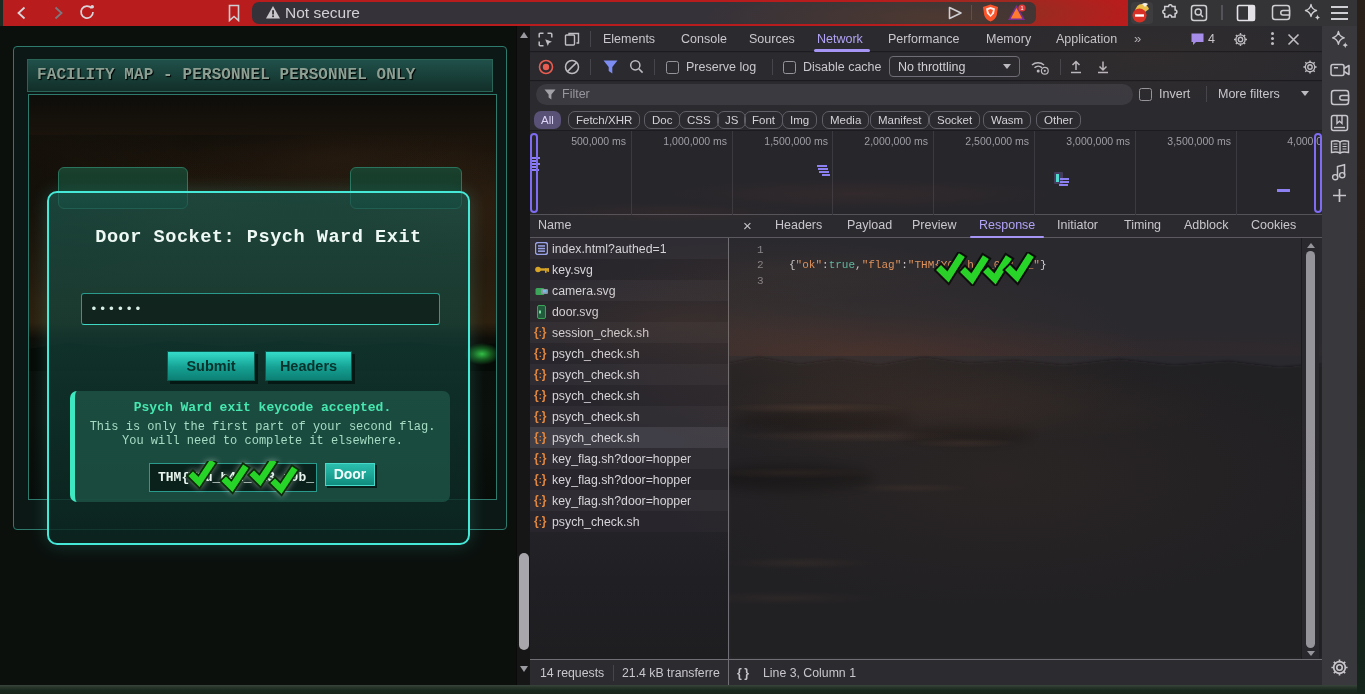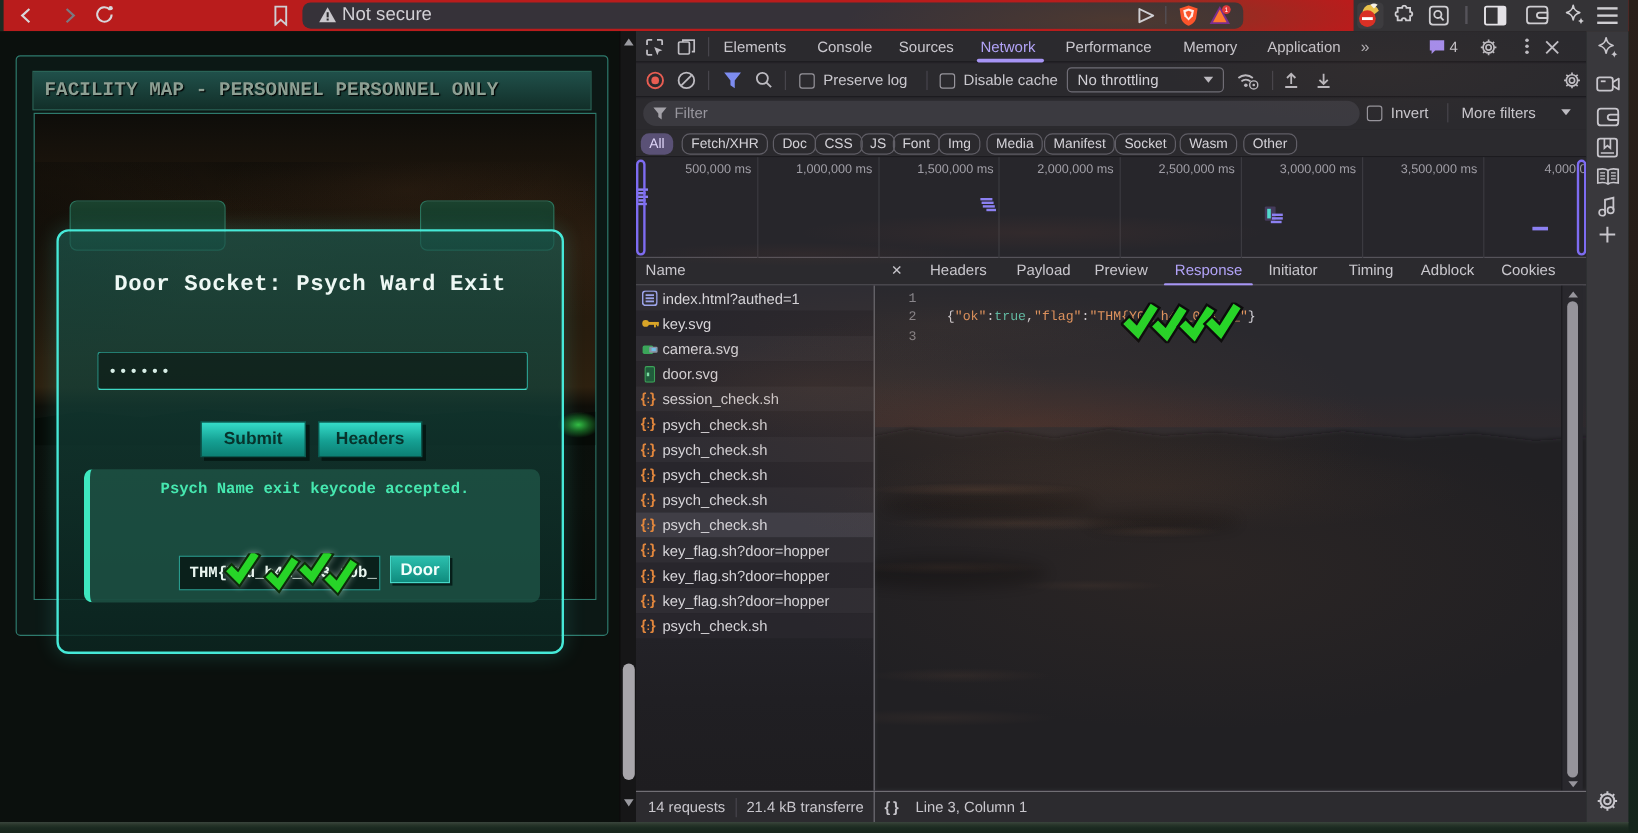--- a/index.html
+++ b/index.html
@@ -130,21 +130,22 @@
   <div class="abs" style="left:47px;top:165px;width:423px;height:354px;border:2px solid #46e9d8;border-radius:10px;background:linear-gradient(180deg, rgba(28,88,78,0.70) 0%, rgba(17,56,49,0.75) 55%, rgba(11,38,33,0.82) 100%);box-shadow:0 0 18px rgba(64,232,214,0.20);"></div>
   <div class="abs" style="left:47px;top:201px;width:423px;text-align:center;font-family:'Liberation Mono',monospace;font-weight:bold;font-size:18.6px;color:#eef8f4;letter-spacing:0.5px;">Door Socket: Psych Ward Exit</div>
 
   <div class="abs" style="left:81px;top:267px;width:359px;height:32px;border:1px solid #2a9a8c;border-bottom-color:#3fd8c4;background:rgba(10,20,16,0.55);border-radius:3px;"></div>
   <div class="abs" style="left:90px;top:276px;font-family:'Liberation Mono',monospace;font-size:13px;color:#d8efe8;letter-spacing:1px;">••••••</div>
 
   <div class="abs" style="left:167px;top:325px;width:88px;height:30px;background:linear-gradient(180deg,#35dcc9 0%,#15a093 55%,#0c8074 100%);box-shadow:3px 3px 0 rgba(3,20,17,0.85);border:1px solid #0a5a50;text-align:center;line-height:28px;font-weight:bold;font-size:14.5px;color:#07332c;">Submit</div>
   <div class="abs" style="left:265px;top:325px;width:87px;height:30px;background:linear-gradient(180deg,#35dcc9 0%,#15a093 55%,#0c8074 100%);box-shadow:3px 3px 0 rgba(3,20,17,0.85);border:1px solid #0a5a50;text-align:center;line-height:28px;font-weight:bold;font-size:14.5px;color:#07332c;">Headers</div>
 
   <div class="abs" style="left:70px;top:365px;width:380px;height:111px;background:rgba(30,84,70,0.80);border-left:5px solid #3ee8c0;border-radius:7px;"></div>
-  <div class="abs" style="left:75px;top:374px;width:375px;text-align:center;font-family:'Liberation Mono',monospace;font-weight:bold;font-size:13px;color:#46e8b0;">Psych Name exit keycode accepted.</div>
+  <div class="abs" style="left:75px;top:374px;width:375px;text-align:center;font-family:'Liberation Mono',monospace;font-weight:bold;font-size:13px;color:#46e8b0;">Psych Ward exit keycode accepted.</div>
+  <div class="abs" style="left:75px;top:395px;width:375px;text-align:center;font-family:'Liberation Mono',monospace;font-size:12px;color:#a6dcc4;line-height:13.5px;">This is only the first part of your second flag.<br>You will need to complete it elsewhere.</div>
 
   <div class="abs" style="left:149px;top:437px;width:168px;height:29px;background:rgba(9,28,23,0.9);border:1px solid #2a9a8c;"></div>
   <div class="abs" style="left:158px;top:444px;font-family:'Liberation Mono',monospace;font-weight:bold;font-size:13px;color:#e8f5ef;">THM{Y0u_h4d_0n3_j0b_</div>
 
   <div class="abs" style="left:325px;top:437px;width:50px;height:23px;background:linear-gradient(180deg,#2bbfae 0%,#0f8c7e 100%);border:1px solid #46d8c8;box-shadow:2px 2px 0 rgba(3,20,17,0.8);text-align:center;line-height:21px;font-weight:bold;font-size:14px;color:#f2fffc;">Door</div>
 
   <svg class="abs" style="left:183px;top:435px;filter:drop-shadow(0 0 3px rgba(235,255,240,0.45));" width="126" height="40" viewBox="0 0 126 40">
     <g stroke-linecap="square" fill="none">
       <path d="M10 15 L16 21 L28 3" stroke="#0c2c0a" stroke-width="10"></path>
       <path d="M10 15 L16 21 L28 3" stroke="#27d528" stroke-width="6.5"></path>

